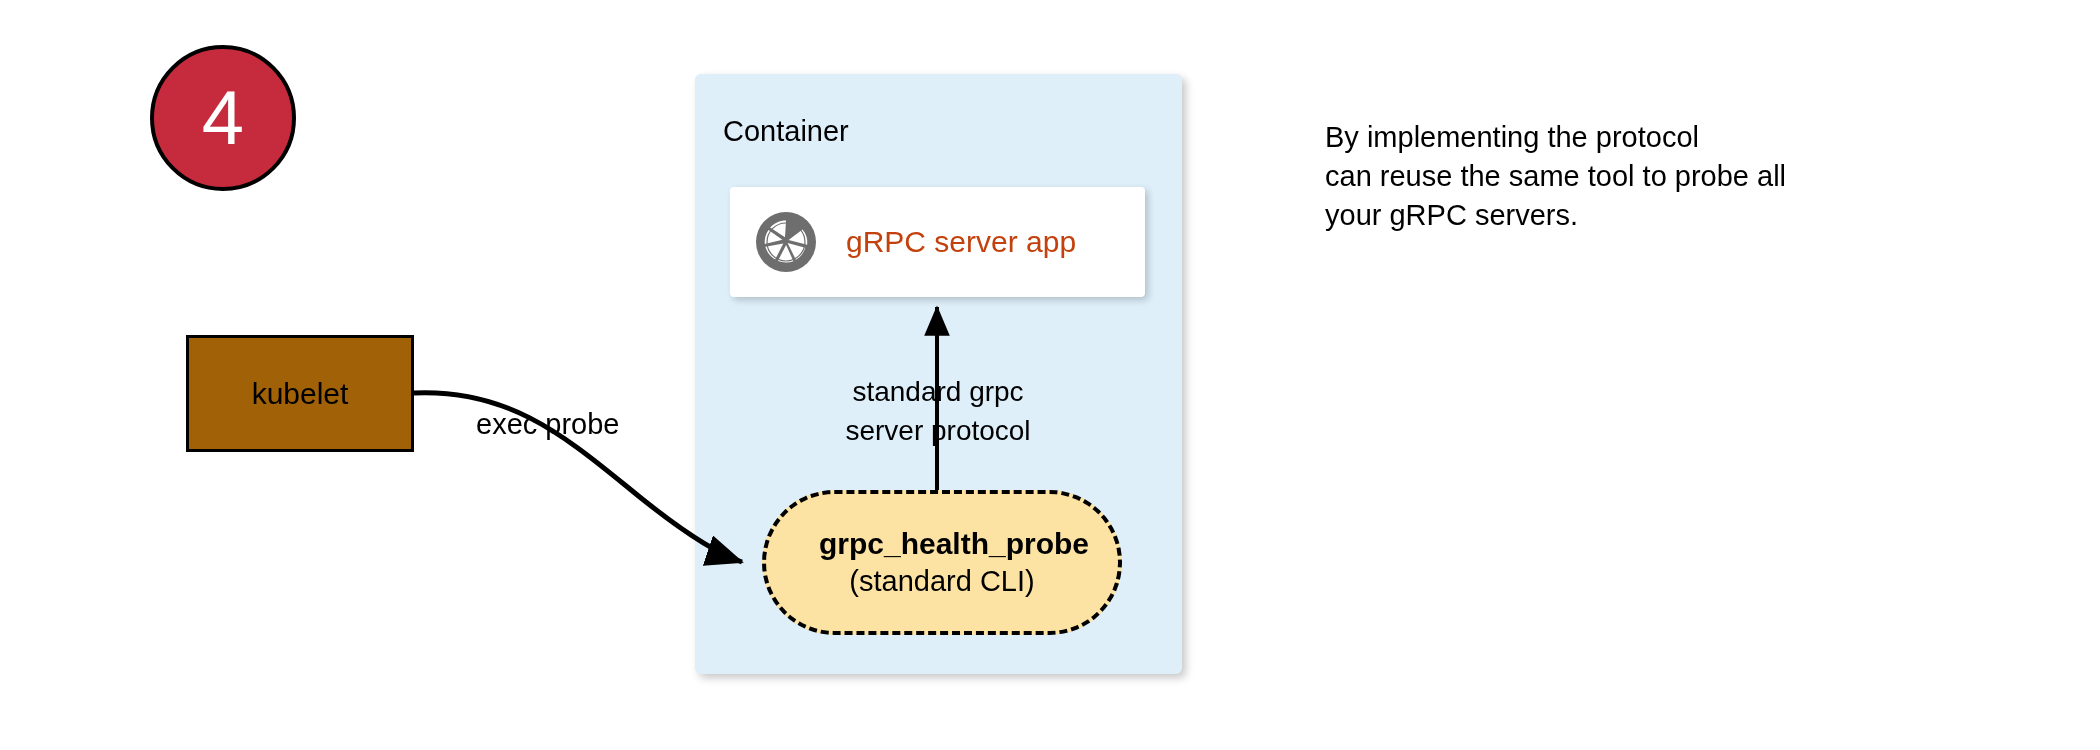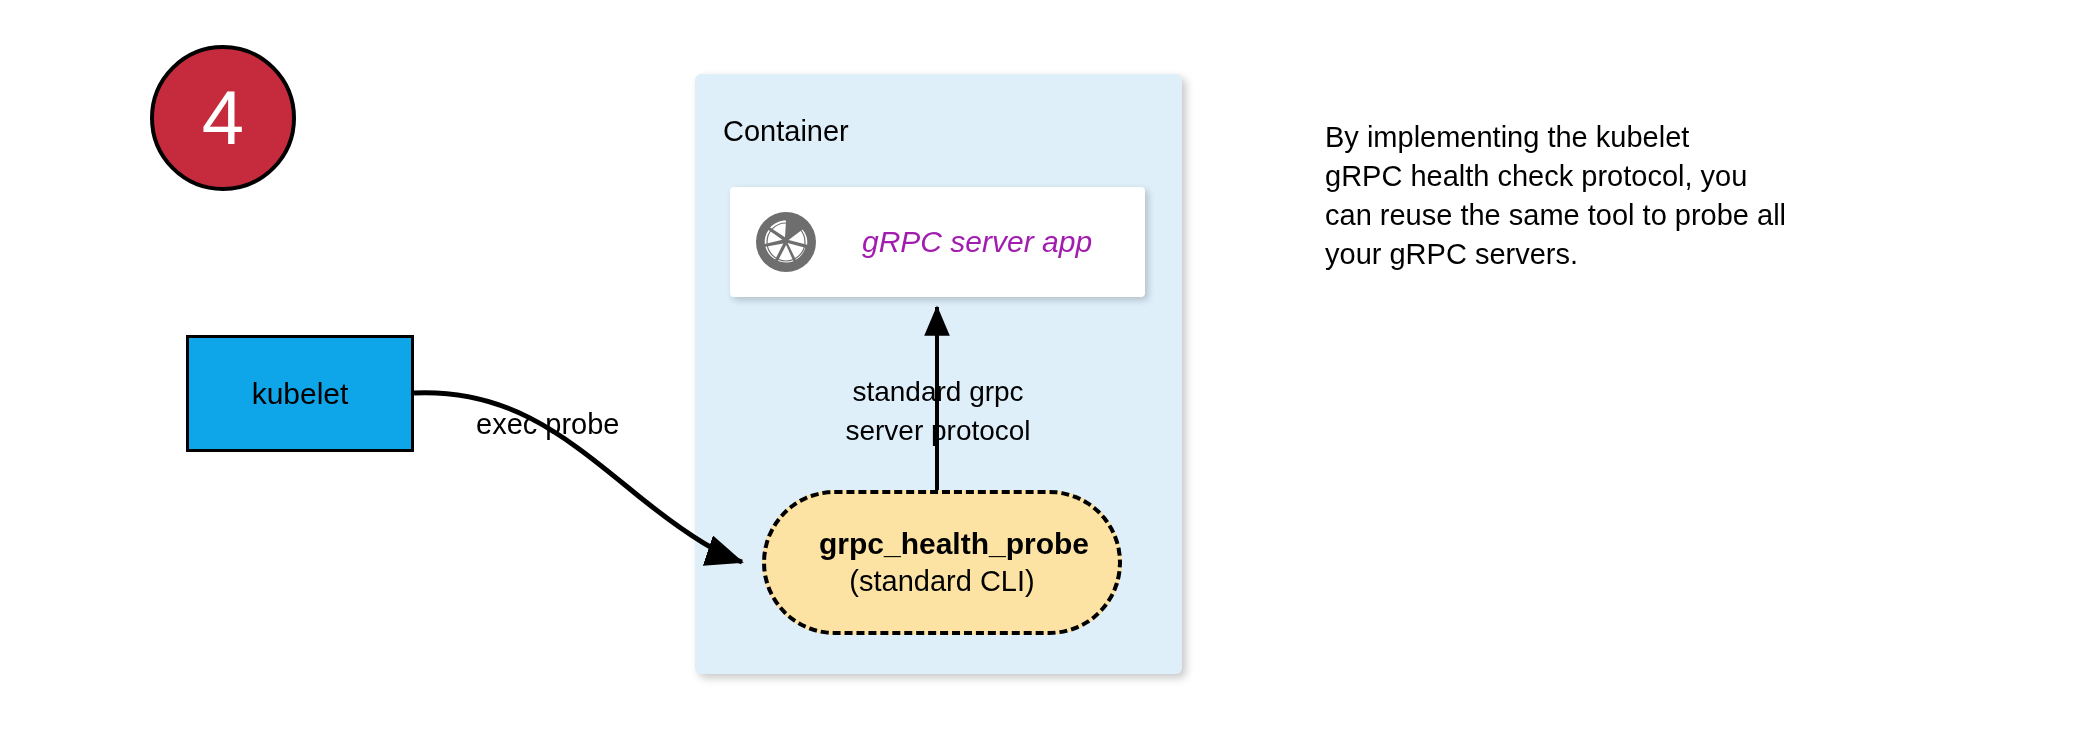--- a/index.html
+++ b/index.html
@@ -80,35 +80,34 @@
     align-items: center;
   }
   .grpc-icon {
     margin-left: 24px;
     width: 64px;
     height: 64px;
     flex: 0 0 auto;
     display: block;
   }
   .server-card-label {
-    margin-left: 44px;
+    margin-left: 28px;
     font-size: 30px;
     line-height: 1;
-    color: #a21caf;
-    font-style: italic;
+    color: #c2410c;
   }
 
   
   .kubelet-box {
     position: absolute;
     left: 186px;
     top: 335px;
     width: 228px;
     height: 117px;
-    background: #0ea5e9;
+    background: #a16207;
     border: 3px solid #000000;
     box-sizing: border-box;
     display: flex;
     align-items: center;
     justify-content: center;
   }
   .kubelet-label {
     font-size: 30px;
     line-height: 1;
   }
@@ -242,19 +241,18 @@
     <span>standard grpc</span>
     <span>server protocol</span>
   </div>
 
   <div class="probe-box">
     <div class="probe-title">grpc_health_probe</div>
     <div class="probe-sub">(standard CLI)</div>
   </div>
 
   <div class="side-note">
-    <span>By implementing the kubelet</span>
-    <span>gRPC health check protocol, you</span>
+    <span>By implementing the protocol</span>
     <span>can reuse the same tool to probe all</span>
     <span>your gRPC servers.</span>
   </div>
 
 </div>
 
 </body></html>

